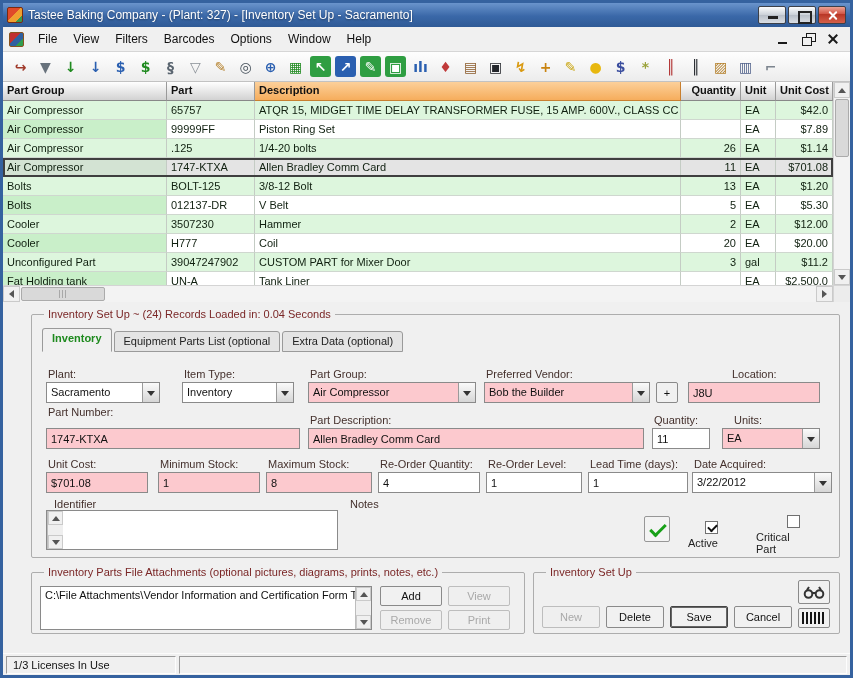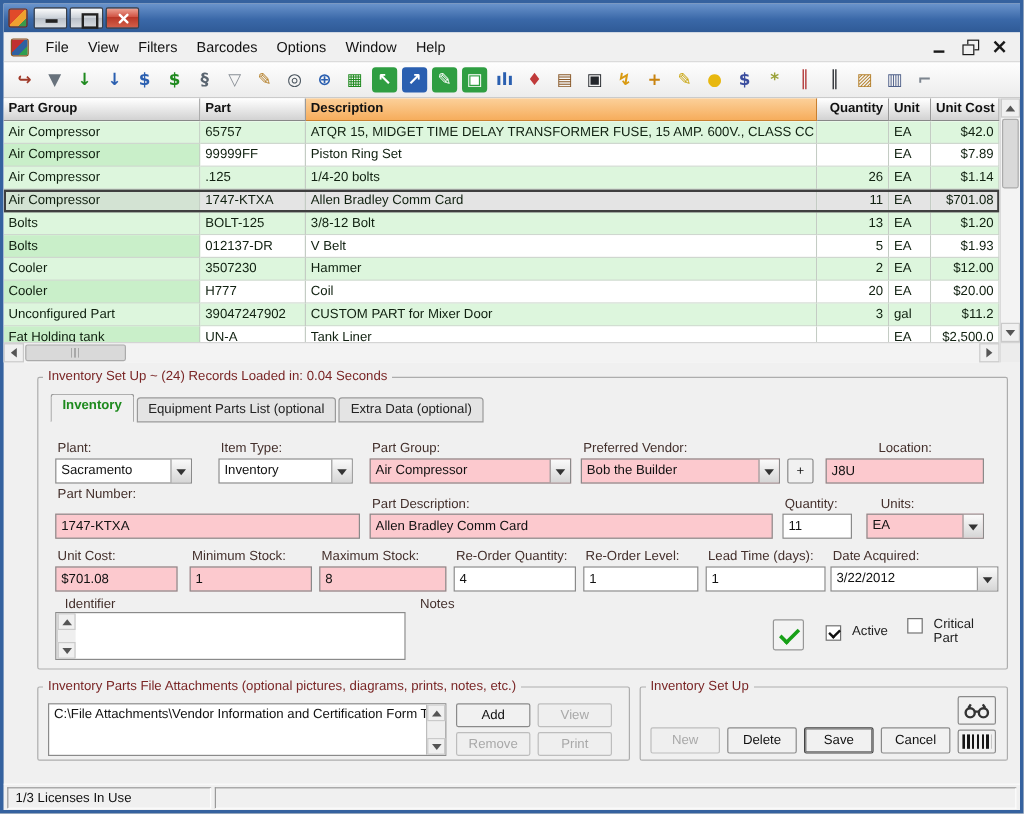--- a/index.html
+++ b/index.html
@@ -76,21 +76,21 @@
   .vtrack { flex:1; }
   .corner { height:17px; background:#ececec; border-top:1px solid #d4d4d4; }
   .hscroll { height:17px; flex:0 0 auto; display:flex; background:#f3f3f3; border-top:1px solid #d4d4d4; }
   .hthumb { width:84px; margin:1px 1px; border:1px solid #ababab; border-radius:2px;
             background:repeating-linear-gradient(90deg,#a8a8a8 0 1px,transparent 1px 3px) center/9px 8px no-repeat,#d9d9d9; }
   .htrack { flex:1; }
 
   
   .panel-area { flex:1; padding:6px 10px 0 28px; display:flex; flex-direction:column; }
   fieldset { border:1px solid #adadad; border-radius:2px; background:#f0f0f0; }
-  legend { font-size:11px; color:#7a2626; padding:0 4px; margin-left:4px; white-space:nowrap; }
+  legend { font-size:11px; color:#7a2626; padding:0 4px; margin-left:12px; white-space:nowrap; }
   .fs-inv { height:250px; position:relative; }
   .tabs { position:absolute; left:10px; top:8px; display:flex; align-items:flex-end; }
   .tab { font-size:11px; color:#222; background:#e4e4e4; border:1px solid #9a9a9a; border-radius:3px 3px 0 0;
          padding:3px 9px 4px; margin-right:2px; }
   .tab.active { background:#f0f0f0; color:#1e8a1e; font-weight:bold; padding-bottom:7px; border-bottom-color:#f0f0f0; }
   .flabel { position:absolute; font-size:11px; color:#44302c; white-space:nowrap; }
   .field { position:absolute; height:21px; border:1px solid #8a8a8a; background:#fff; font-family:inherit;
            font-size:11px; color:#111; padding:2px 4px; }
   .pink { background:#fcc9ce; }
   .combo { position:absolute; height:21px; border:1px solid #8a8a8a; background:#fff; display:flex; align-items:stretch; }
@@ -100,21 +100,21 @@
                  display:flex; align-items:center; justify-content:center; }
   .combo .drop::after { content:""; border:4px solid transparent; border-top:5px solid #333; margin-top:5px; }
   .memo { position:absolute; border:1px solid #8a8a8a; background:#fff; display:flex; }
   .memo .mtext { flex:1; font-size:11px; line-height:13px; color:#111; padding:2px 4px; overflow:hidden; }
   .memo .mscroll { width:16px; border-left:1px solid #bdbdbd; background:#efefef; display:flex; flex-direction:column; justify-content:space-between; }
   .memo .mscroll .sb-btn { height:14px; }
   .push-btn { position:absolute; font-family:inherit; font-size:11px; color:#111; background:#f1f1f1;
               border:1px solid #8a8a8a; border-radius:2px; display:flex; align-items:center; justify-content:center; }
   .push-btn.disabled { color:#a9a9a9; border-color:#bdbdbd; background:#efefef; }
   .push-btn.focused { border:1px solid #444; box-shadow:inset 0 0 0 1px #666; }
-  .cb { position:absolute; display:flex; gap:9px; align-items:flex-start; }
+  .cb { position:absolute; display:flex; gap:3px; align-items:flex-end;flex-direction:column; }
   .cb .box { width:13px; height:13px; border:1px solid #707070; background:#fff; position:relative; flex:0 0 auto; margin-top:1px; }
   .cb.checked .box::after { content:""; position:absolute; left:2px; top:2px; width:7px; height:4px;
                             border-left:2px solid #111; border-bottom:2px solid #111; transform:rotate(-45deg); }
   .cb .cb-label { font-size:11px; color:#222; }
   .cb.wrap .cb-label { width:44px; }
   .check-btn { position:absolute; width:26px; height:26px; background:#f3f3f3; border:1px solid #979797; border-radius:2px; }
   .check-btn::after { content:""; position:absolute; left:5px; top:7px; width:13px; height:6px;
                       border-left:3px solid #17a017; border-bottom:3px solid #17a017; transform:rotate(-45deg); }
   .bottom-row { display:flex; gap:8px; margin-top:8px; }
   .fs-attach { width:494px; height:68px; position:relative; }
@@ -129,20 +129,21 @@
                   font-size:11px; color:#111; padding:2px 6px; white-space:nowrap; overflow:hidden; }
   .sp1 { width:170px; } .sp2 { flex:1; }
 </style>
 </head>
 <body>
 
 <div class="window">
 
   <div class="titlebar">
     <span class="app-icon"></span>
+    <span class="title-text">Tastee Baking Company - (Plant: 327) - [Inventory Set Up - Sacramento]</span>
     <span class="tb-btns">
       <span class="win-btn min"></span>
       <span class="win-btn max"></span>
       <span class="win-btn close"></span>
     </span>
   </div>
 
   <div class="menubar">
     <span class="child-icon"></span>
 
@@ -289,21 +290,21 @@
             <span class="cell c-unit">EA</span>
             <span class="cell c-cost">$1.20</span>
           </div>
 
           <div class="trow">
             <span class="cell c-pg">Bolts</span>
             <span class="cell c-part">012137-DR</span>
             <span class="cell c-desc">V Belt</span>
             <span class="cell c-qty">5</span>
             <span class="cell c-unit">EA</span>
-            <span class="cell c-cost">$1.93</span>
+            <span class="cell c-cost">$5.30</span>
           </div>
 
           <div class="trow">
             <span class="cell c-pg">Cooler</span>
             <span class="cell c-part">3507230</span>
             <span class="cell c-desc">Hammer</span>
             <span class="cell c-qty">2</span>
             <span class="cell c-unit">EA</span>
             <span class="cell c-cost">$12.00</span>
           </div>

